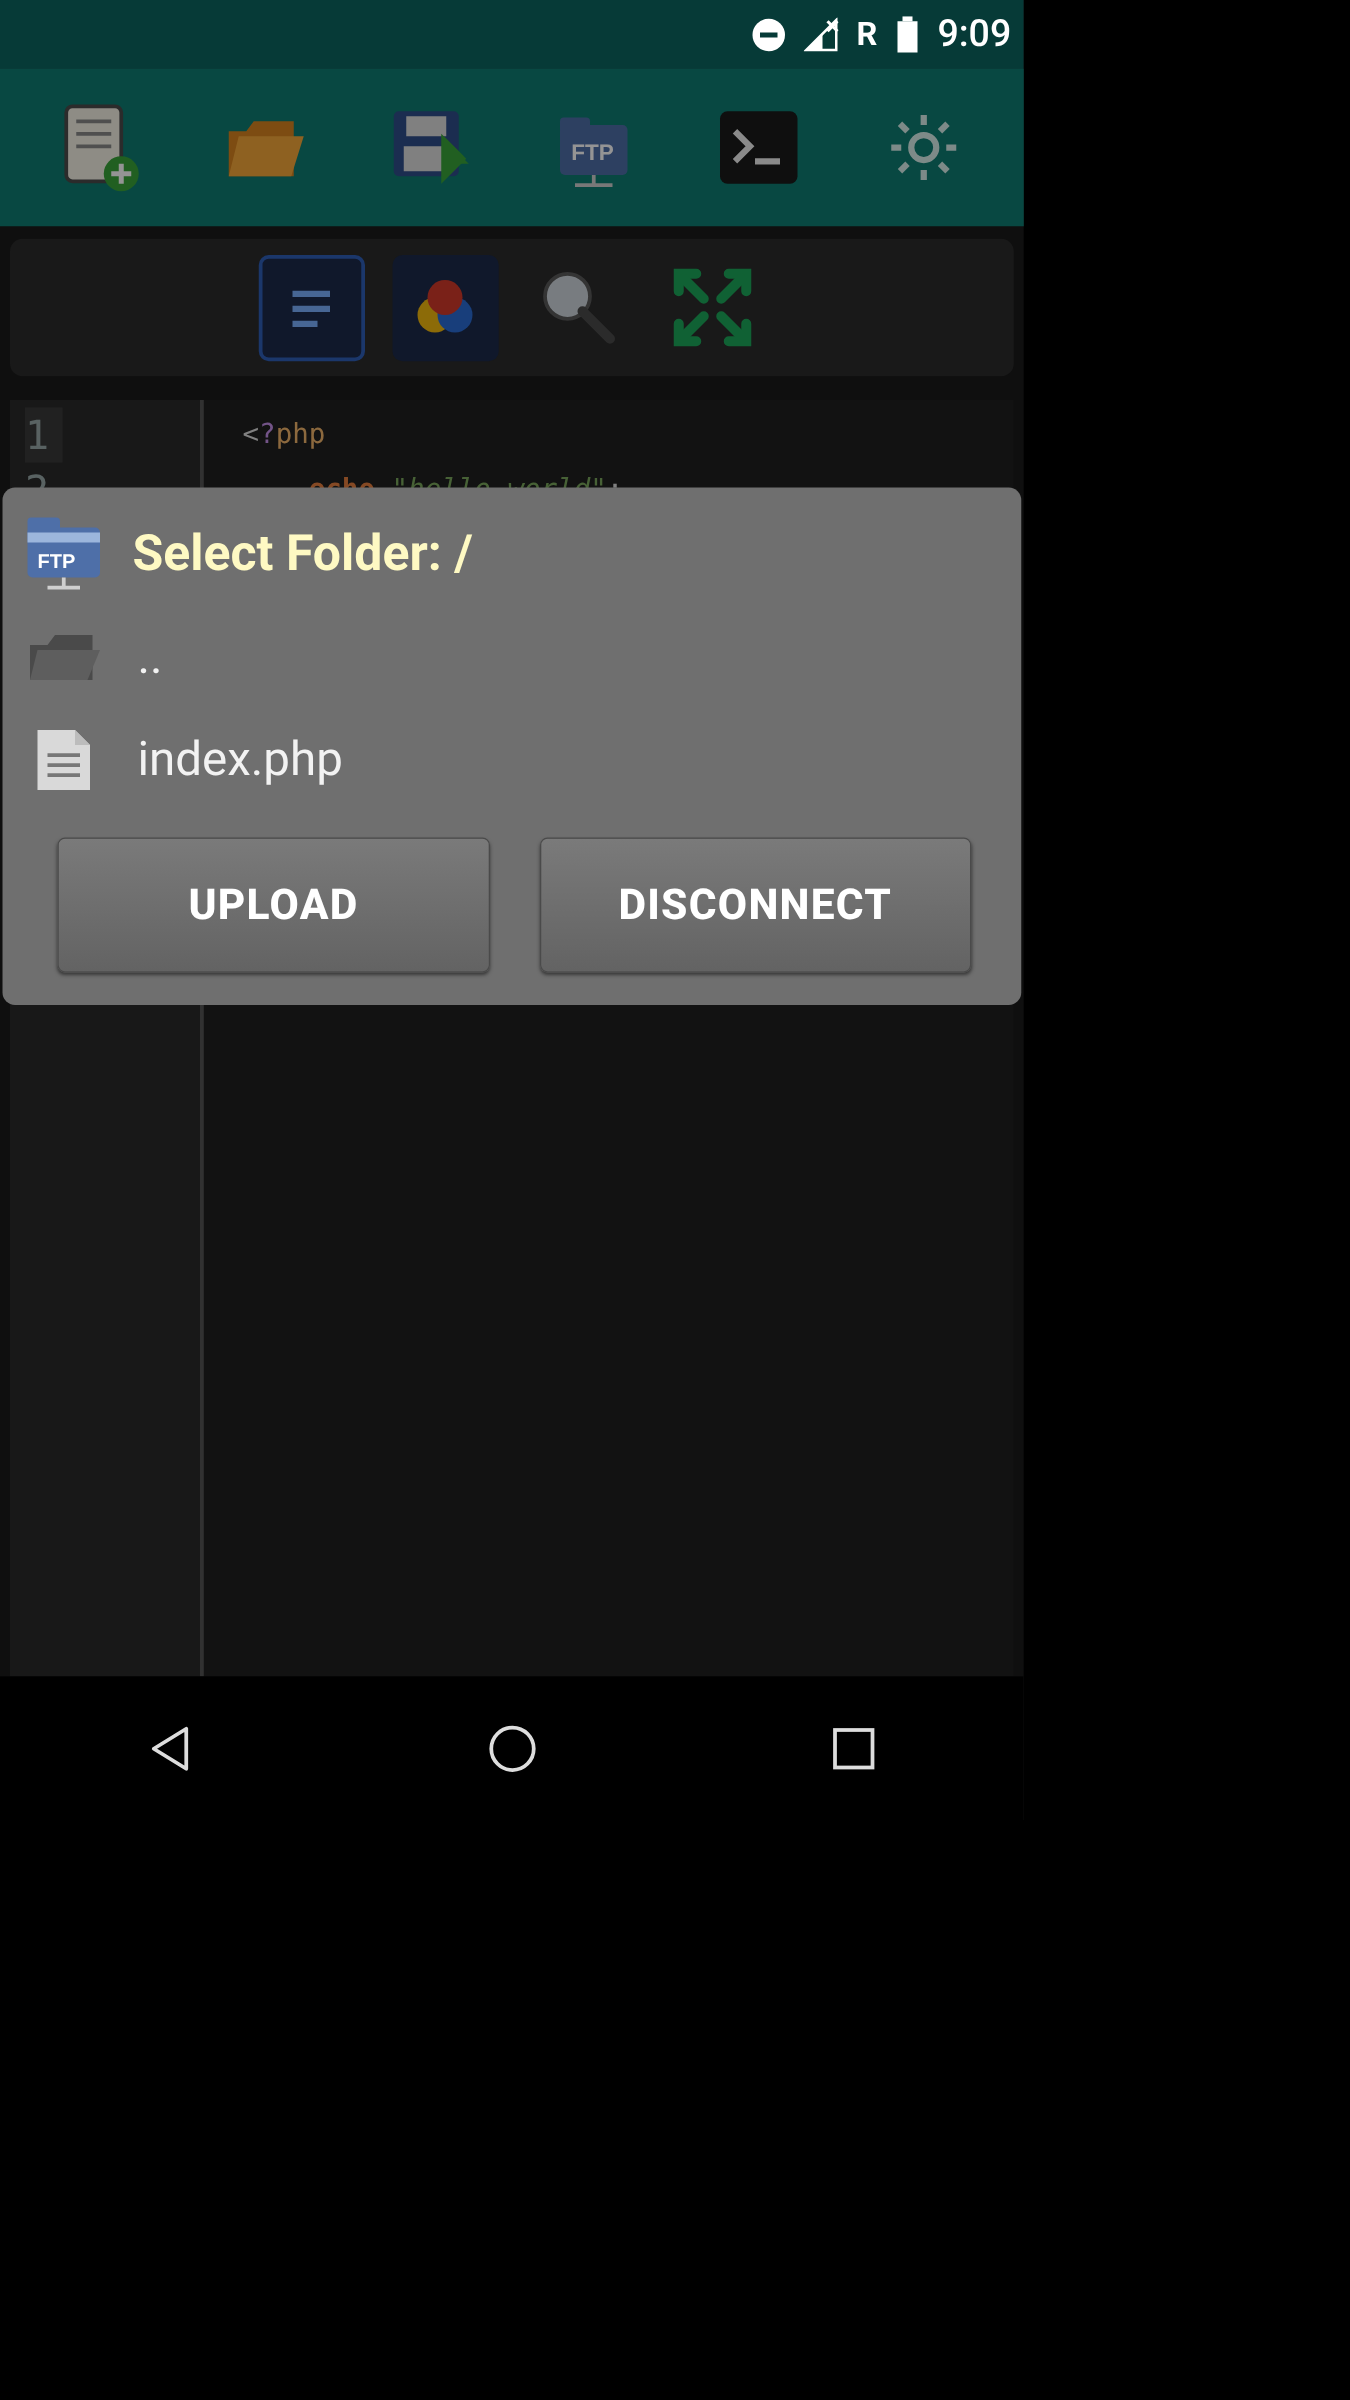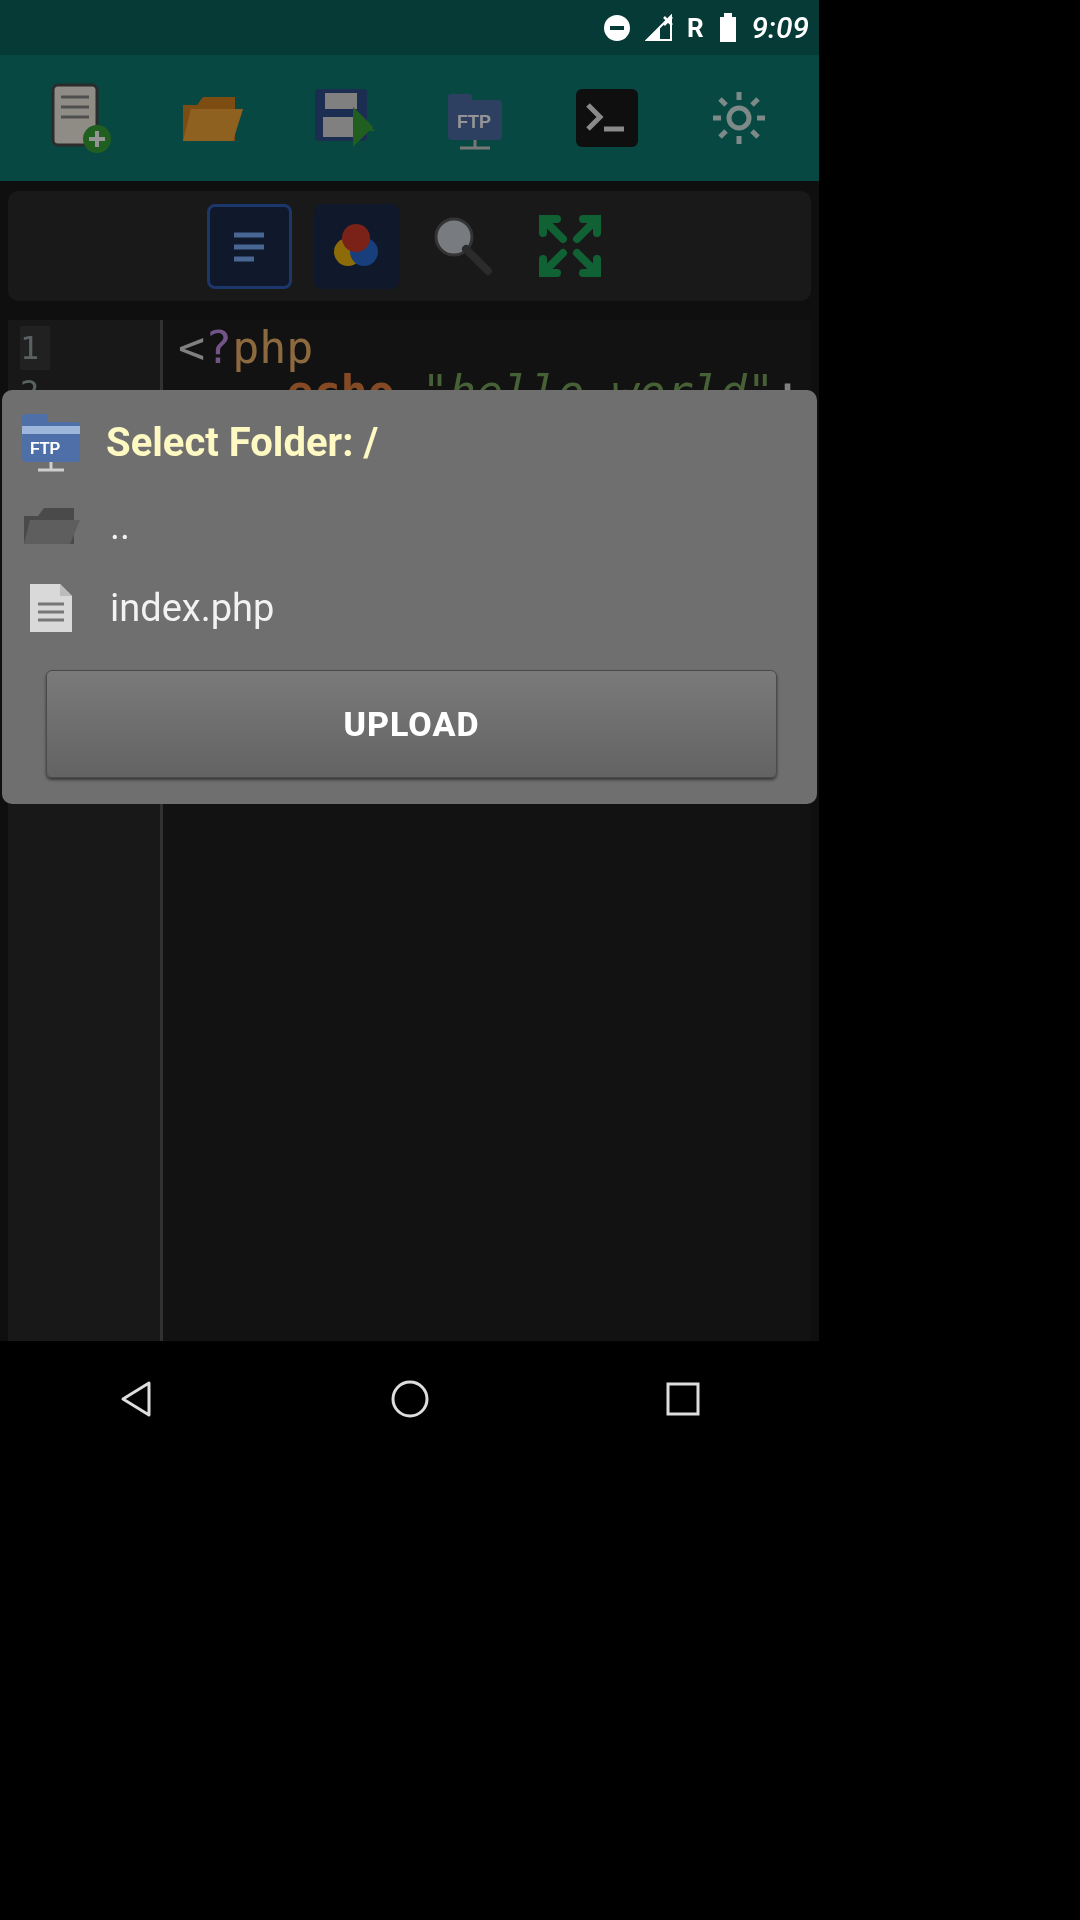--- a/index.html
+++ b/index.html
@@ -2,37 +2,37 @@
 <html><head>
 <meta charset="utf-8">
 <style>
   * { box-sizing: border-box; margin: 0; padding: 0; }
   html, body { width: 819px; height: 1456px; overflow: hidden; font-family: Roboto, Arial, sans-serif; background: #000; }
 
   .screen { position: relative; width: 819px; height: 1456px; background: #1a1a1a; }
 
   
   .status-bar { position: absolute; top: 0; left: 0; right: 0; height: 55px; background: #063a37; display: flex; align-items: center; justify-content: flex-end; padding-right: 10px; gap: 14px; color: #fff; }
-  .status-bar .time { font-size: 30px; font-weight: 500; font-style: italic; }
+  .status-bar .time { font-size: 30px; font-weight: 500; }
   .status-bar .r-label { font-size: 26px; font-weight: 700; }
   .status-icon svg { display: block; }
 
   
   .toolbar { position: absolute; top: 55px; left: 0; right: 0; height: 126px; background: #0e7d72; display: flex; align-items: center; justify-content: space-around; padding: 0 14px; }
   .toolbar .tbtn { width: 80px; height: 80px; display: flex; align-items: center; justify-content: center; }
 
   
   .second-row { position: absolute; top: 191px; left: 8px; right: 8px; height: 110px; display: flex; align-items: center; justify-content: center; gap: 22px; background: #2b2b2b; border-radius: 10px; }
   .second-row .sbtn { width: 85px; height: 85px; border-radius: 8px; display:flex; align-items:center; justify-content:center; }
 
   
   .code-area { position: absolute; top: 320px; left: 8px; right: 8px; bottom: 115px; background: #1f1f1f; }
   .gutter { position: absolute; left: 0; top: 0; bottom: 0; width: 155px; background: #2a2a2a; border-right: 3px solid #555; font-family: monospace; font-size: 32px; color: #9aa; padding-top: 6px; padding-left: 12px; line-height: 44px; }
   .gutter .sel { background: #3a3a3a; width: 30px; display:inline-block; }
-  .code { position: absolute; left: 170px; top: 6px; font-family: monospace; font-size: 45px; line-height: 44px; }
+  .code { position: absolute; left: 186px; top: 6px; font-family: monospace; font-size: 22px; line-height: 44px; }
   .code .lt   { color: #dcdcdc; }
   .code .q    { color: #c792ea; }
   .code .php  { color: #f2b56b; }
   .code .kw   { color: #e57f3f; font-weight: 700; }
   .code .str  { color: #7ba85d; font-style: italic; }
 
   
   .dim { position: absolute; inset: 55px 0 115px 0; background: rgba(0,0,0,0.42); }
 
   
@@ -228,20 +228,21 @@
             <line x1="18" y1="24" x2="44" y2="24" stroke="#777" stroke-width="3"></line>
             <line x1="18" y1="32" x2="44" y2="32" stroke="#777" stroke-width="3"></line>
             <line x1="18" y1="40" x2="44" y2="40" stroke="#777" stroke-width="3"></line>
           </svg>
         <span>index.php</span>
       </div>
     </div>
 
     <div class="dialog-actions">
       <div class="dlg-btn">UPLOAD</div>
+      <div class="dlg-btn">DISCONNECT</div>
     </div>
   </div>
 
   <div class="navbar">
     <div class="navbtn">
       <svg width="40" height="40">
           <polygon points="32,4 32,36 6,20" fill="none" stroke="#ddd" stroke-width="3" stroke-linejoin="round"></polygon>
         </svg>
     </div>
     <div class="navbtn">

